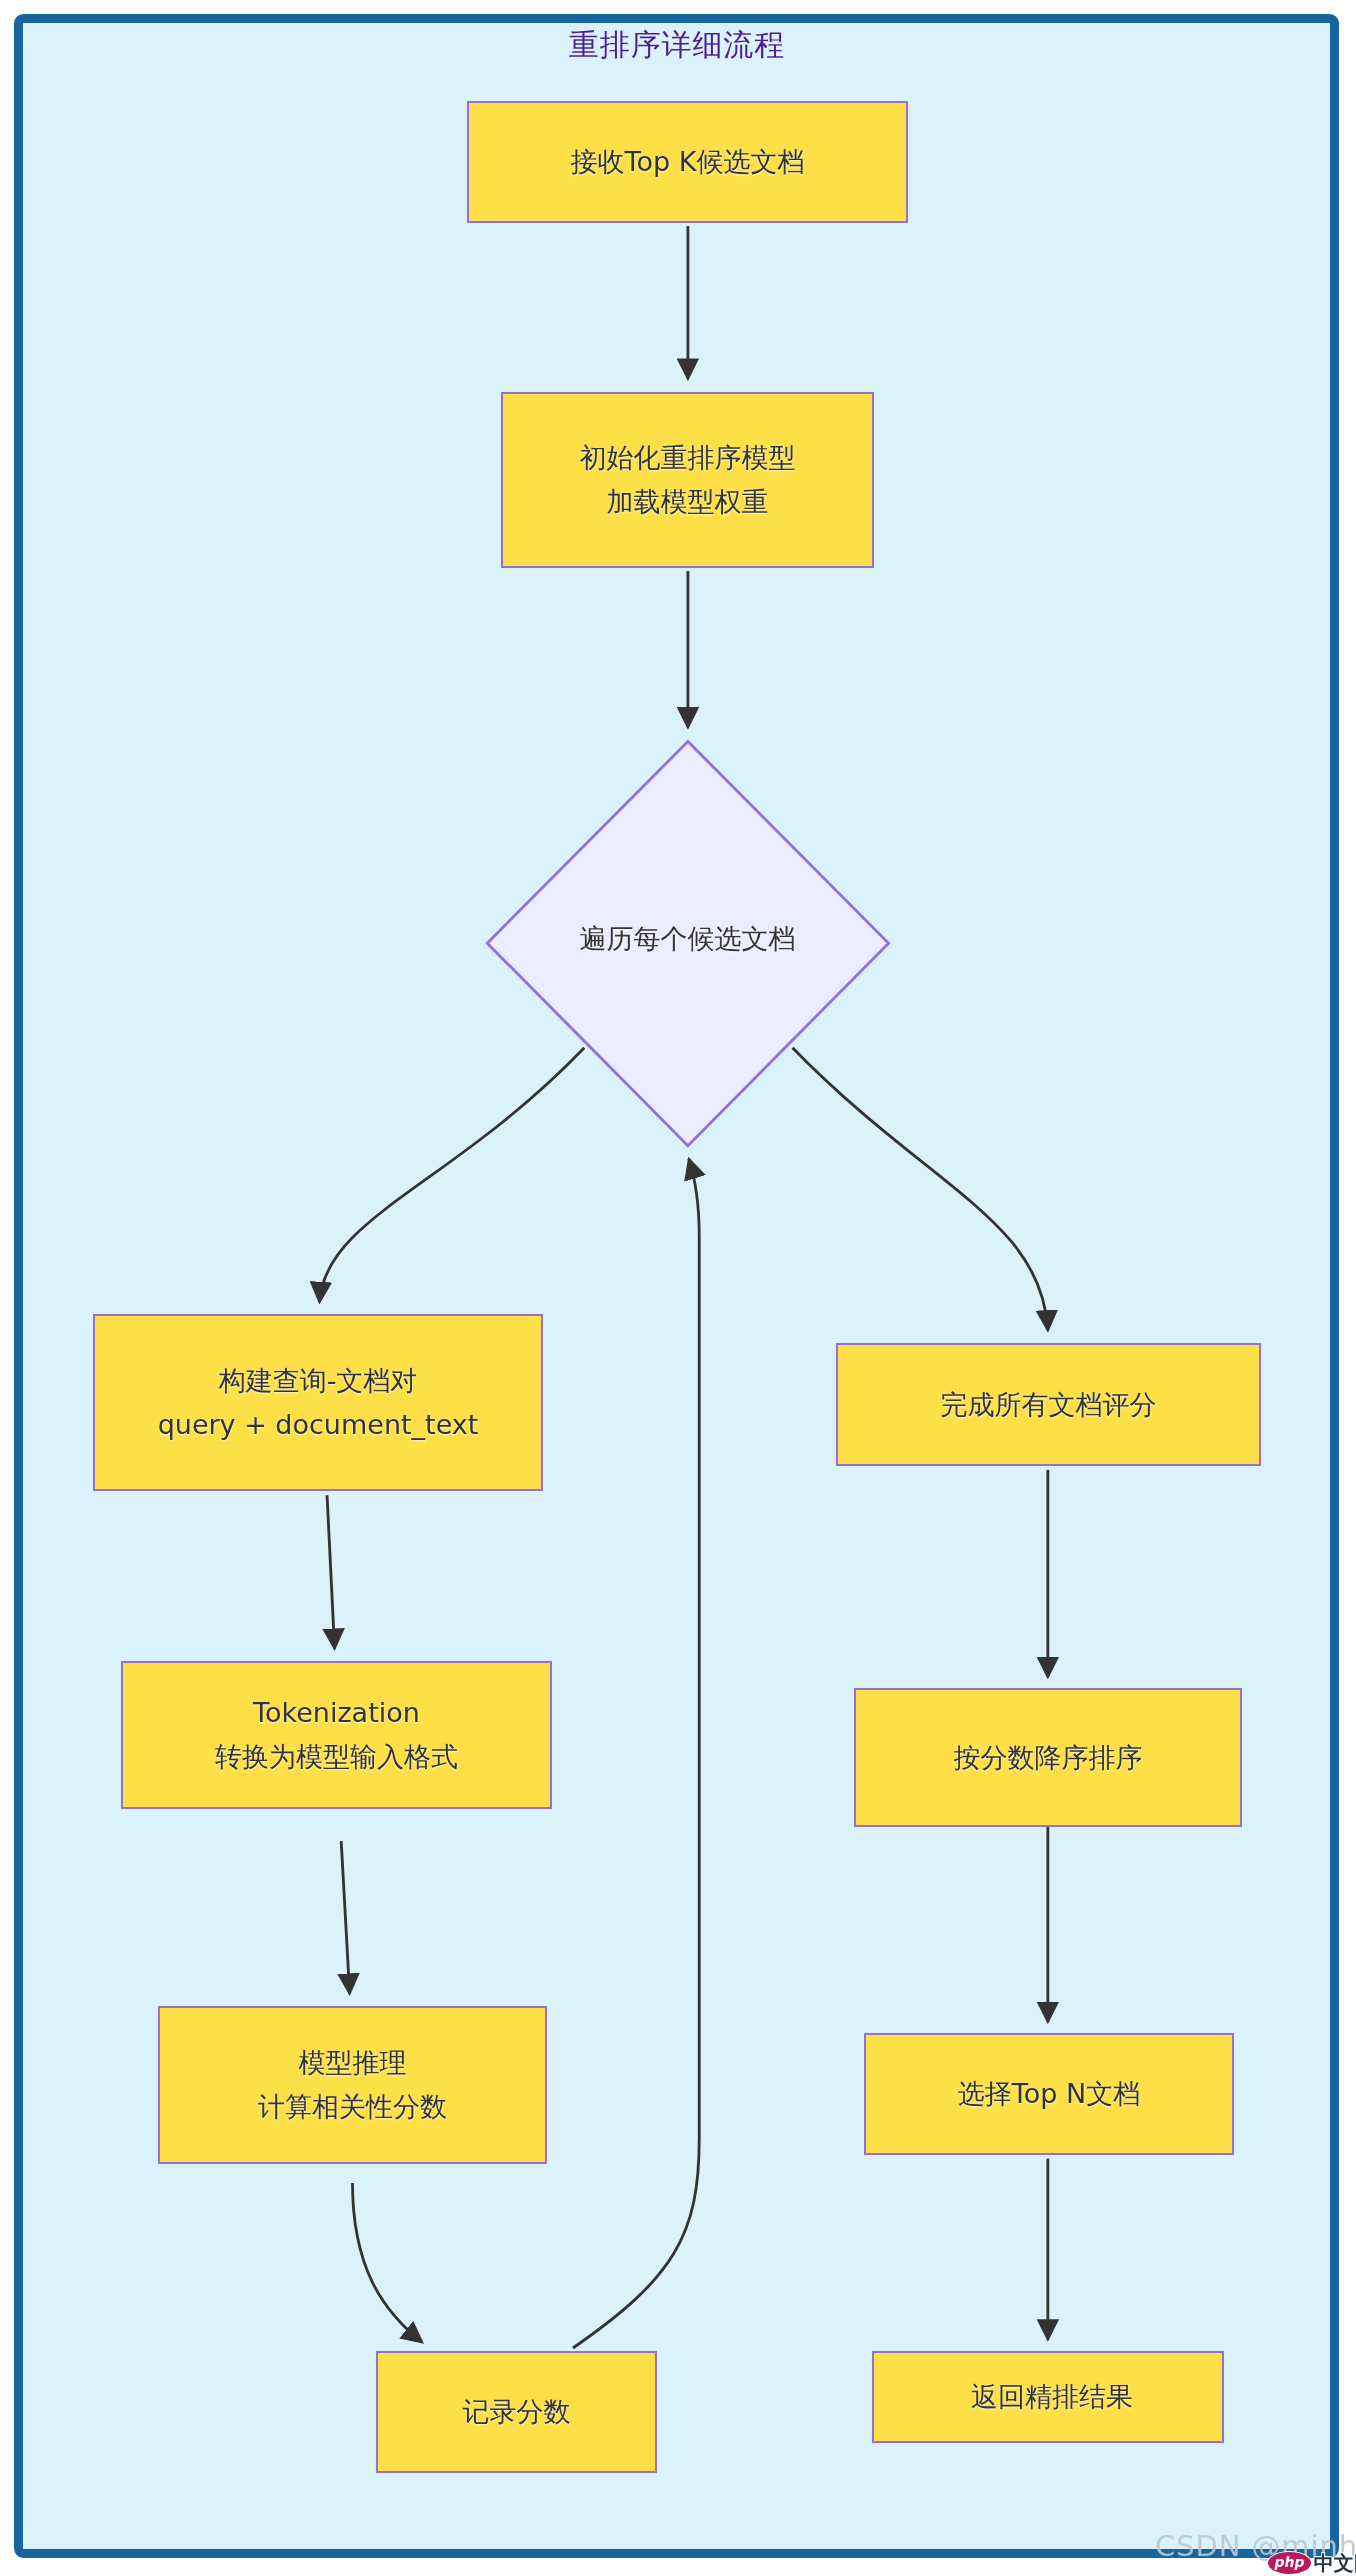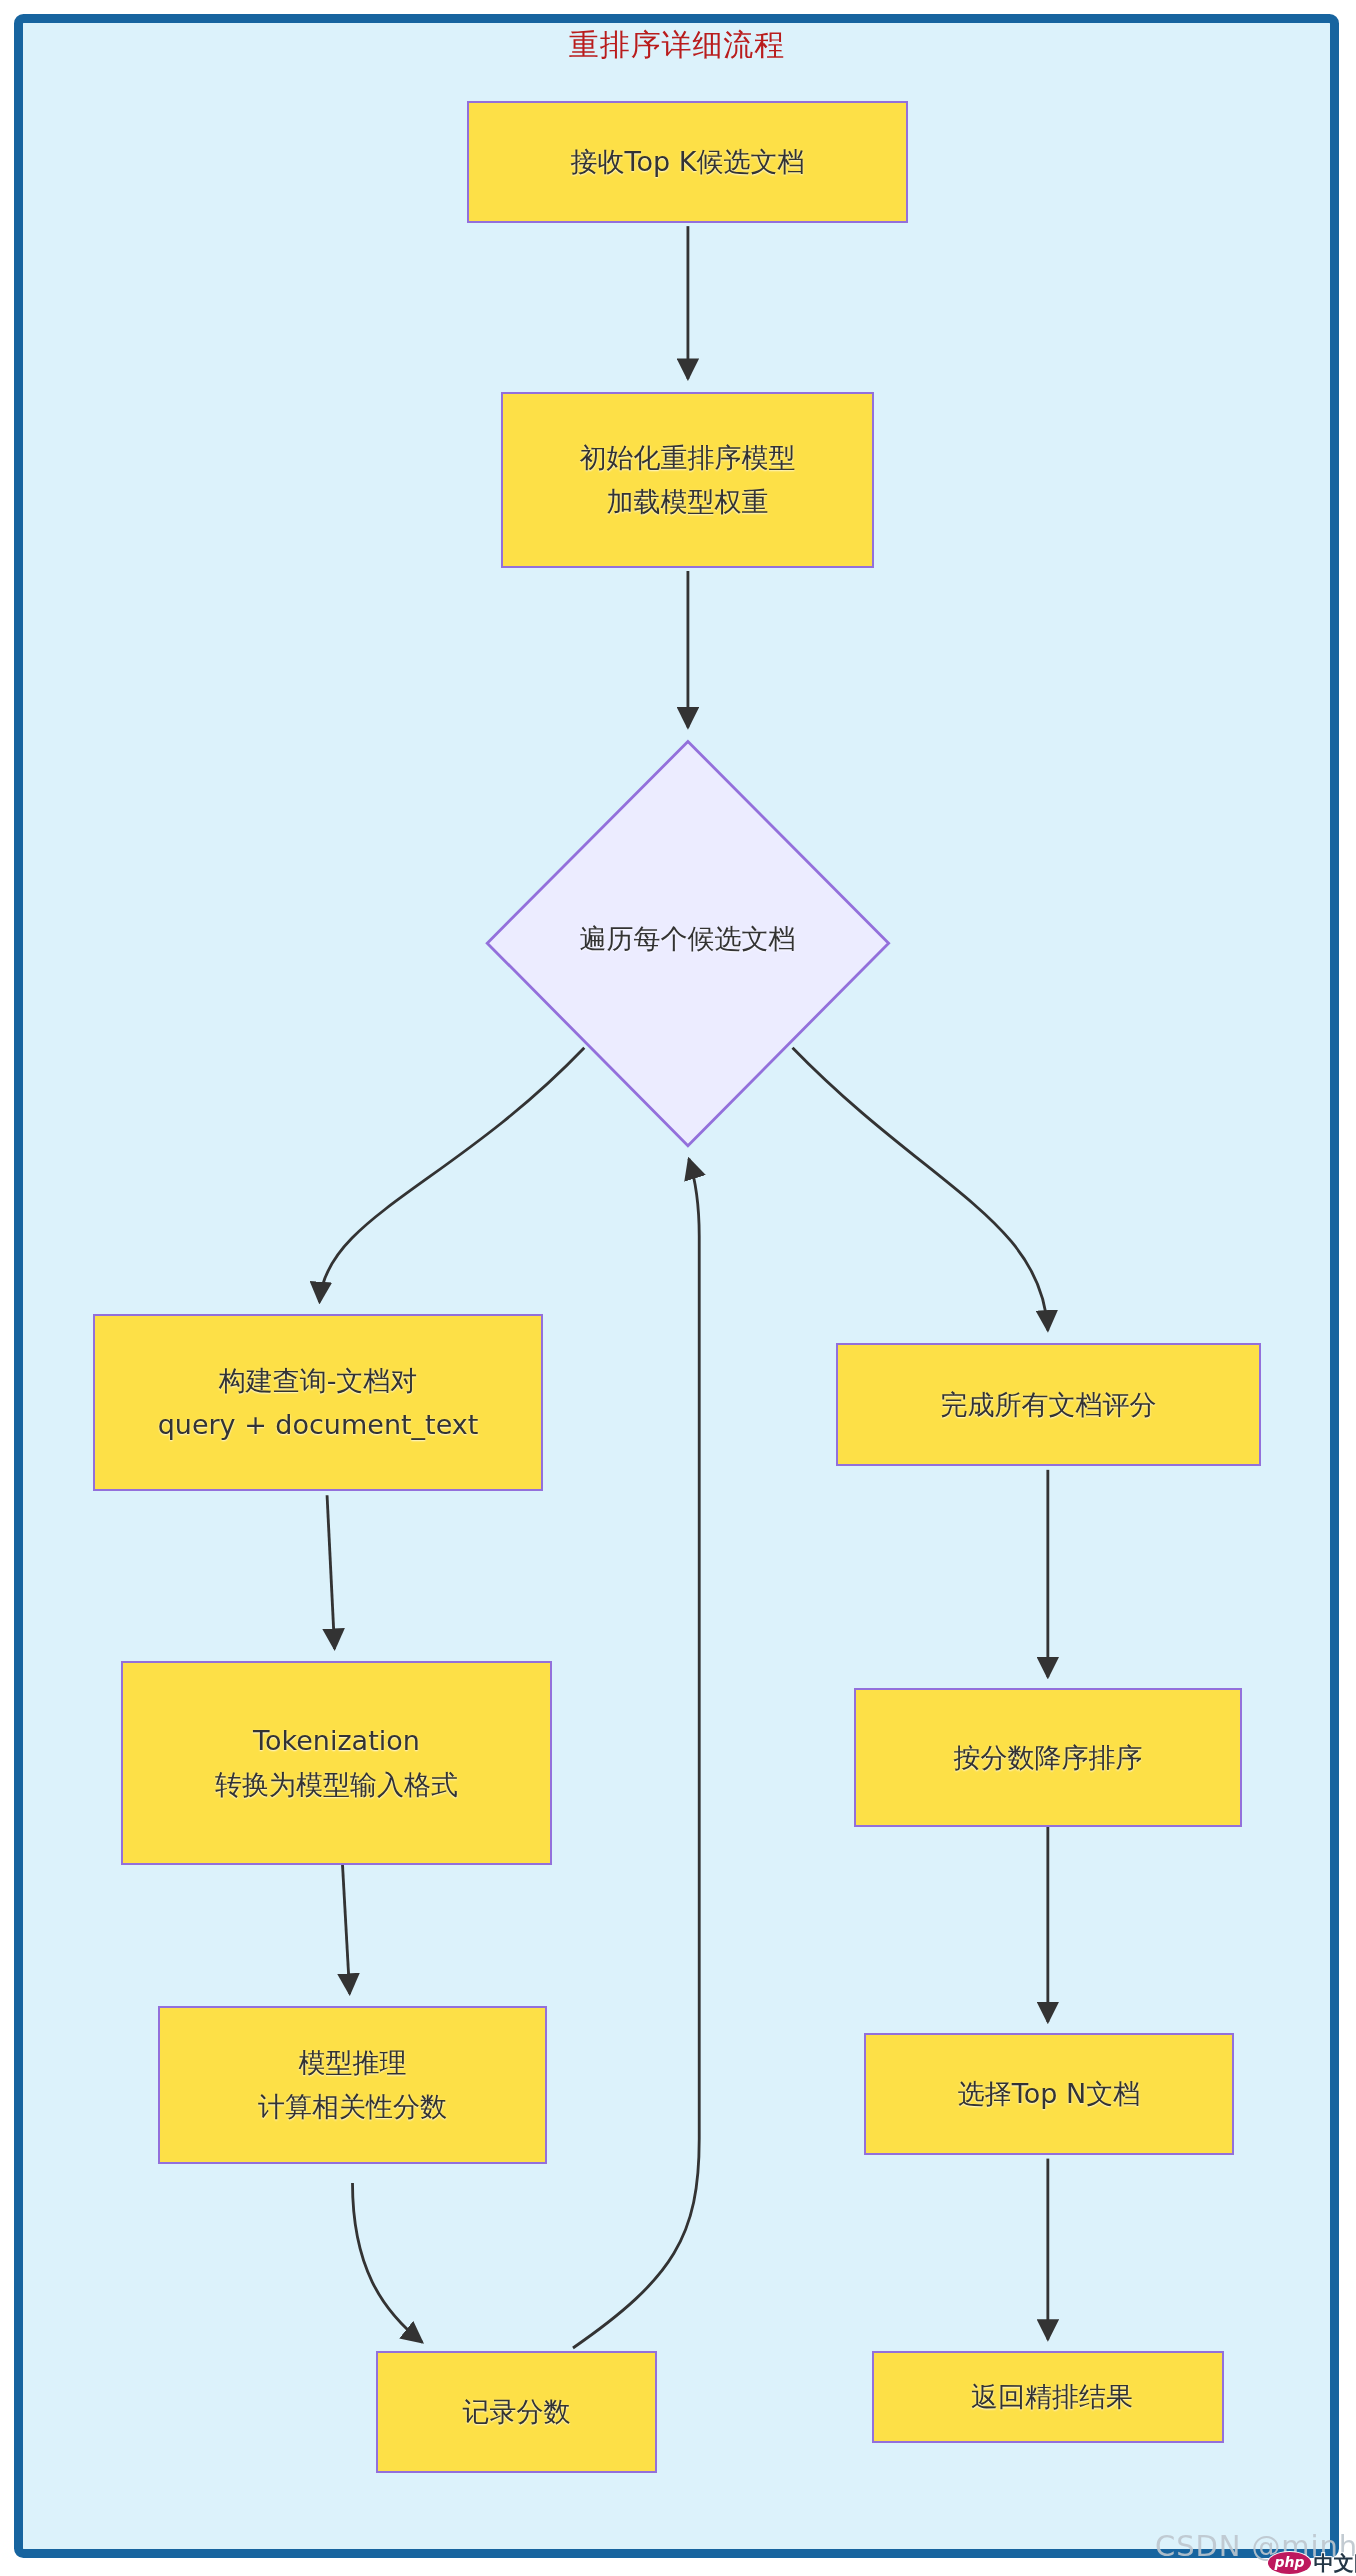--- a/index.html
+++ b/index.html
@@ -6,21 +6,21 @@
   .page{
     position:relative;width:1357px;height:2576px;background:#ffffff;
     overflow:hidden;font-family:"DejaVu Sans",sans-serif;color:#333;
   }
   .frame{
     position:absolute;left:14px;top:14px;width:1307px;height:2526px;
     border:9.4px solid #17649f;border-radius:9.4px;background:#dcf2fb;
   }
   .diagram-title{
     position:absolute;left:14px;top:24.5px;width:1326px;text-align:center;
-    font-size:30px;font-weight:400;color:#b91c1c;letter-spacing:0.9px;
+    font-size:30px;font-weight:400;color:#4c1d95;letter-spacing:0.9px;
   }
   svg.edges{position:absolute;left:0;top:0;width:1357px;height:2576px;}
   .node{
     position:absolute;box-sizing:border-box;background:#fde047;
     border:2.8px solid #9370DB;color:#333;display:flex;flex-direction:column;
     align-items:center;justify-content:center;text-align:center;
     font-size:27px;line-height:44px;text-shadow:0 0.9px 1.9px rgba(255,255,255,.85);
   }
   .diamond-label{
     position:absolute;left:487px;top:921px;width:401px;text-align:center;
@@ -88,21 +88,21 @@
 
   <div class="diamond-label">
     <span>遍历每个候选文档</span>
   </div>
 
   <div class="node" style="left:93px;top:1314px;width:450px;height:177px;">
     <span>构建查询-文档对</span>
     <span>query + document_text</span>
   </div>
 
-  <div class="node" style="left:121px;top:1661px;width:431px;height:204px;">
+  <div class="node" style="left:121px;top:1661px;width:431px;height:148px;">
     <span>Tokenization</span>
     <span>转换为模型输入格式</span>
   </div>
 
   <div class="node" style="left:158px;top:2006px;width:389px;height:158px;">
     <span>模型推理</span>
     <span>计算相关性分数</span>
   </div>
 
   <div class="node" style="left:376px;top:2351px;width:281px;height:122px;">

